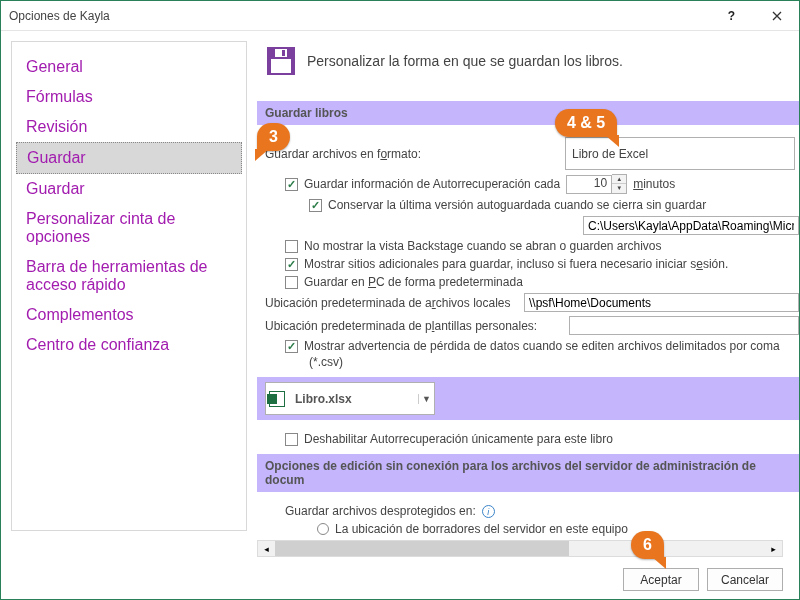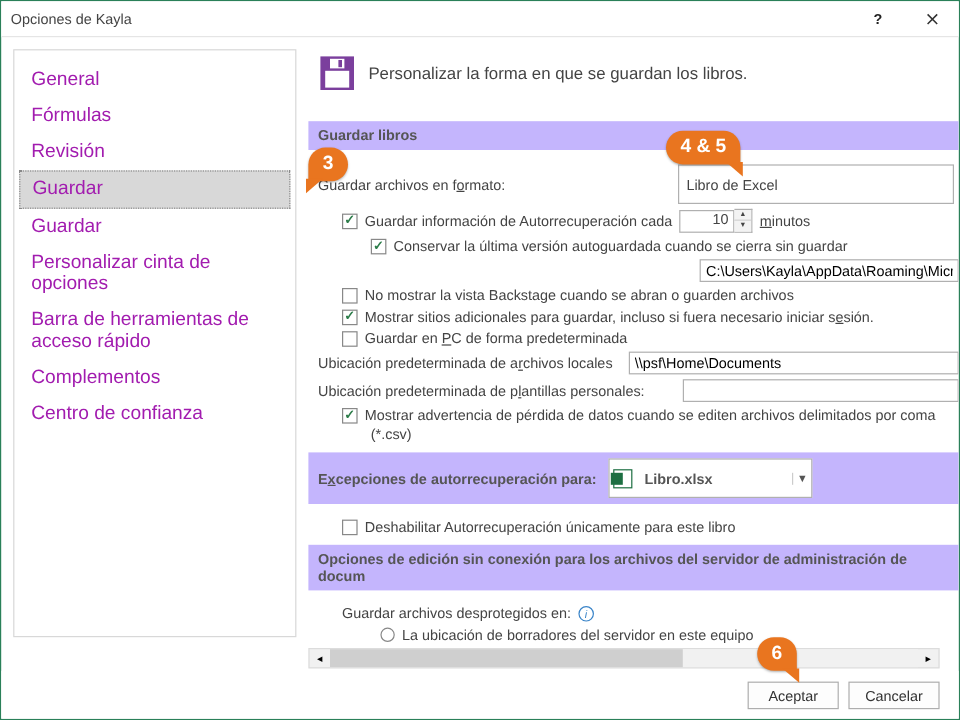--- a/index.html
+++ b/index.html
@@ -185,21 +185,20 @@
 
     <div class="row indent1">
       <span class="chk checked"></span>
       <span>Mostrar advertencia de pérdida de datos cuando se editen archivos delimitados por coma</span>
     </div>
     <div class="row indent2" style="padding-top:0">
       <span>(*.csv)</span>
     </div>
 
     <div class="section-head" style="display:flex; align-items:center; gap:10px;">
-      <span><span>E</span><span class="u">x</span><span>cepciones de autorrecuperación para:</span></span>
       <div class="combo" style="width:170px; background:#fff;">
         <span class="xl-ico" style="margin:0 4px 0 3px;"></span>
         <span class="val">Libro.xlsx</span>
         <span style="flex:1"></span>
         <span class="arrow">▼</span>
       </div>
     </div>
 
     <div class="row indent1">
       <span class="chk"></span>

